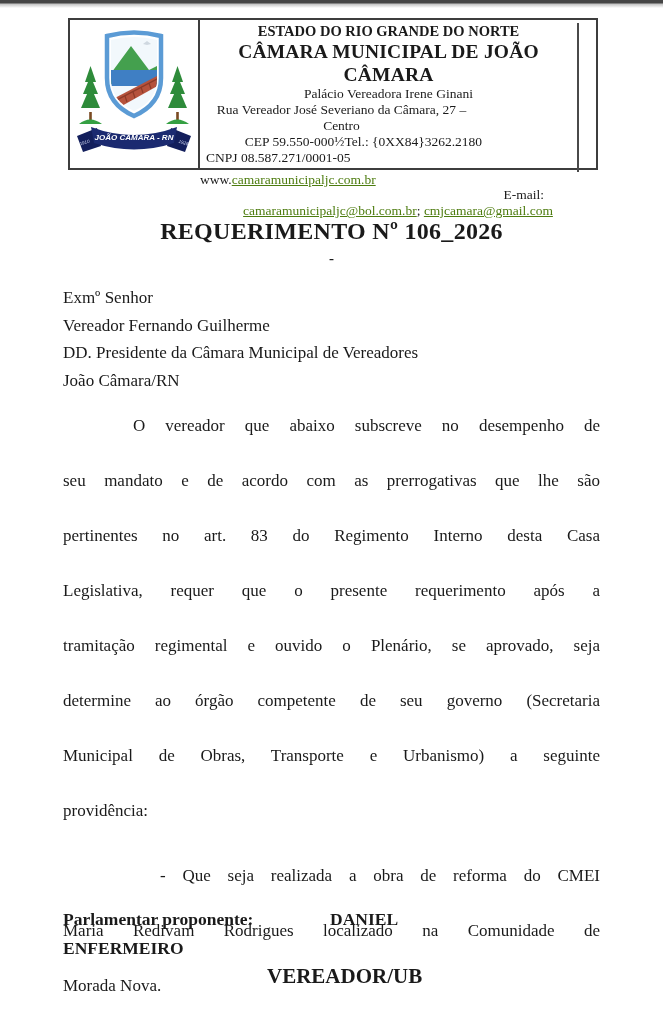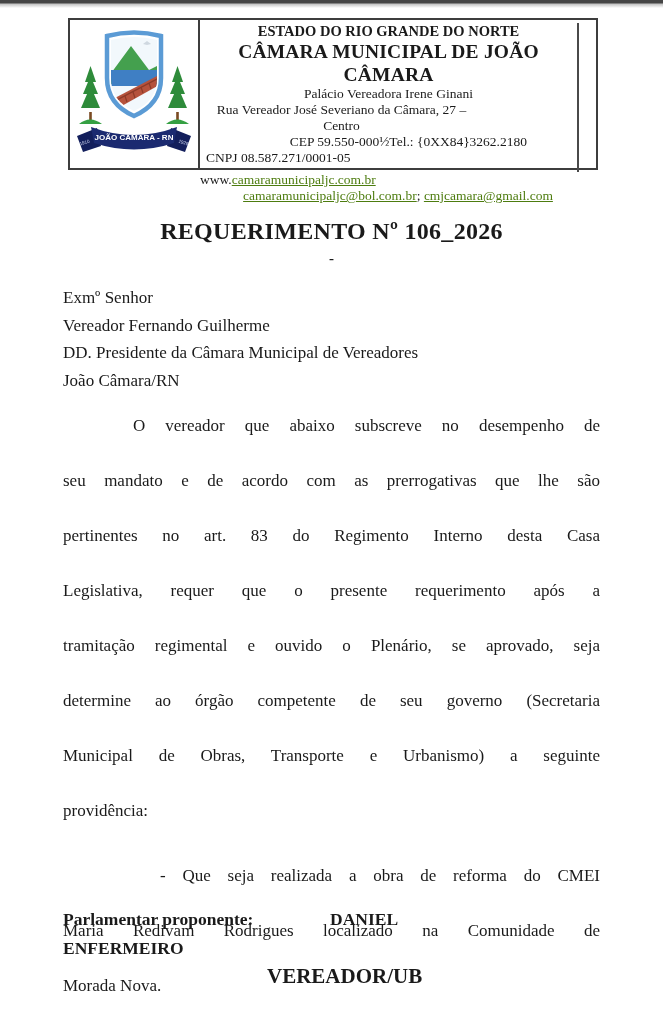--- a/index.html
+++ b/index.html
@@ -8,29 +8,29 @@
     background:#ffffff;overflow:hidden;
     font-family:"Liberation Serif","DejaVu Serif",serif;color:#1a1a1a;
   }
   .scan-edge{position:absolute;top:0;left:0;right:0;height:8px;
     background:linear-gradient(#454545 0,#454545 3px,rgba(80,80,80,.35) 4px,rgba(255,255,255,0) 8px);}
 
   
   .header-box{position:absolute;left:68px;top:18px;width:530px;height:152px;
     border:2px solid #3d3d3d;display:flex;box-sizing:border-box;background:#fff;}
   .logo-cell{width:130px;border-right:2px solid #3d3d3d;box-sizing:border-box;
-    display:flex;align-items:center;justify-content:center;}
+    display:flex;align-items:center;justify-content:center;font-style:italic;}
   .text-cell{flex:1;display:flex;flex-direction:column;box-sizing:border-box;padding-top:3px;}
   .hdr-upper{width:379px;box-sizing:border-box;border-right:2px solid #4a4a4a;padding-bottom:6px;}
   .hdr-lower{width:100%;}
   .h-state{font-weight:bold;font-size:14.5px;line-height:17px;text-align:center;}
   .h-org{font-weight:bold;font-size:19.5px;line-height:23px;text-align:center;letter-spacing:.2px;}
   .h-small{font-size:13.5px;line-height:16px;text-align:center;}
   .h-addr{margin-right:94px;}
-  .h-cep{margin-right:50px;text-align:right;}
+  .h-cep{margin-right:50px;}
   .h-cnpj{text-align:left;padding-left:6px;}
   .h-www{font-size:13.5px;line-height:15px;text-align:left;}
   .h-email-label{font-size:13.5px;line-height:15px;text-align:right;padding-right:52px;}
   .h-emails{font-size:13.5px;line-height:17px;text-align:center;}
   .link{color:#4d7c0f;text-decoration:underline;cursor:pointer;text-align:center;}
 
   
   .doc-title{position:absolute;left:0;top:218px;width:100%;text-align:center;
     font-weight:bold;font-size:24px;letter-spacing:.3px;}
   .title-dash{position:absolute;left:0;top:250px;width:100%;text-align:center;
@@ -119,20 +119,21 @@
       <div class="hdr-upper">
         <div class="h-state">ESTADO DO RIO GRANDE DO NORTE</div>
         <div class="h-org">CÂMARA MUNICIPAL DE JOÃO CÂMARA</div>
         <div class="h-small">Palácio Vereadora Irene Ginani</div>
         <div class="h-small h-addr">Rua Vereador José Severiano da Câmara, 27 – Centro</div>
         <div class="h-small h-cep">CEP 59.550-000½Tel.: {0XX84}3262.2180</div>
         <div class="h-small h-cnpj">CNPJ 08.587.271/0001-05</div>
       </div>
       <div class="hdr-lower">
         <div class="h-www"><span>www.</span><span class="link">camaramunicipaljc.com.br</span></div>
+        <div class="h-email-label">E-mail:</div>
         <div class="h-emails"><span class="link">camaramunicipaljc@bol.com.br</span><span>; </span><span class="link">cmjcamara@gmail.com</span></div>
       </div>
     </div>
   </div>
 
   <div class="doc-title">REQUERIMENTO Nº 106_2026</div>
   <div class="title-dash">-</div>
 
   <div class="recipient">
     <div>Exmº Senhor</div>

